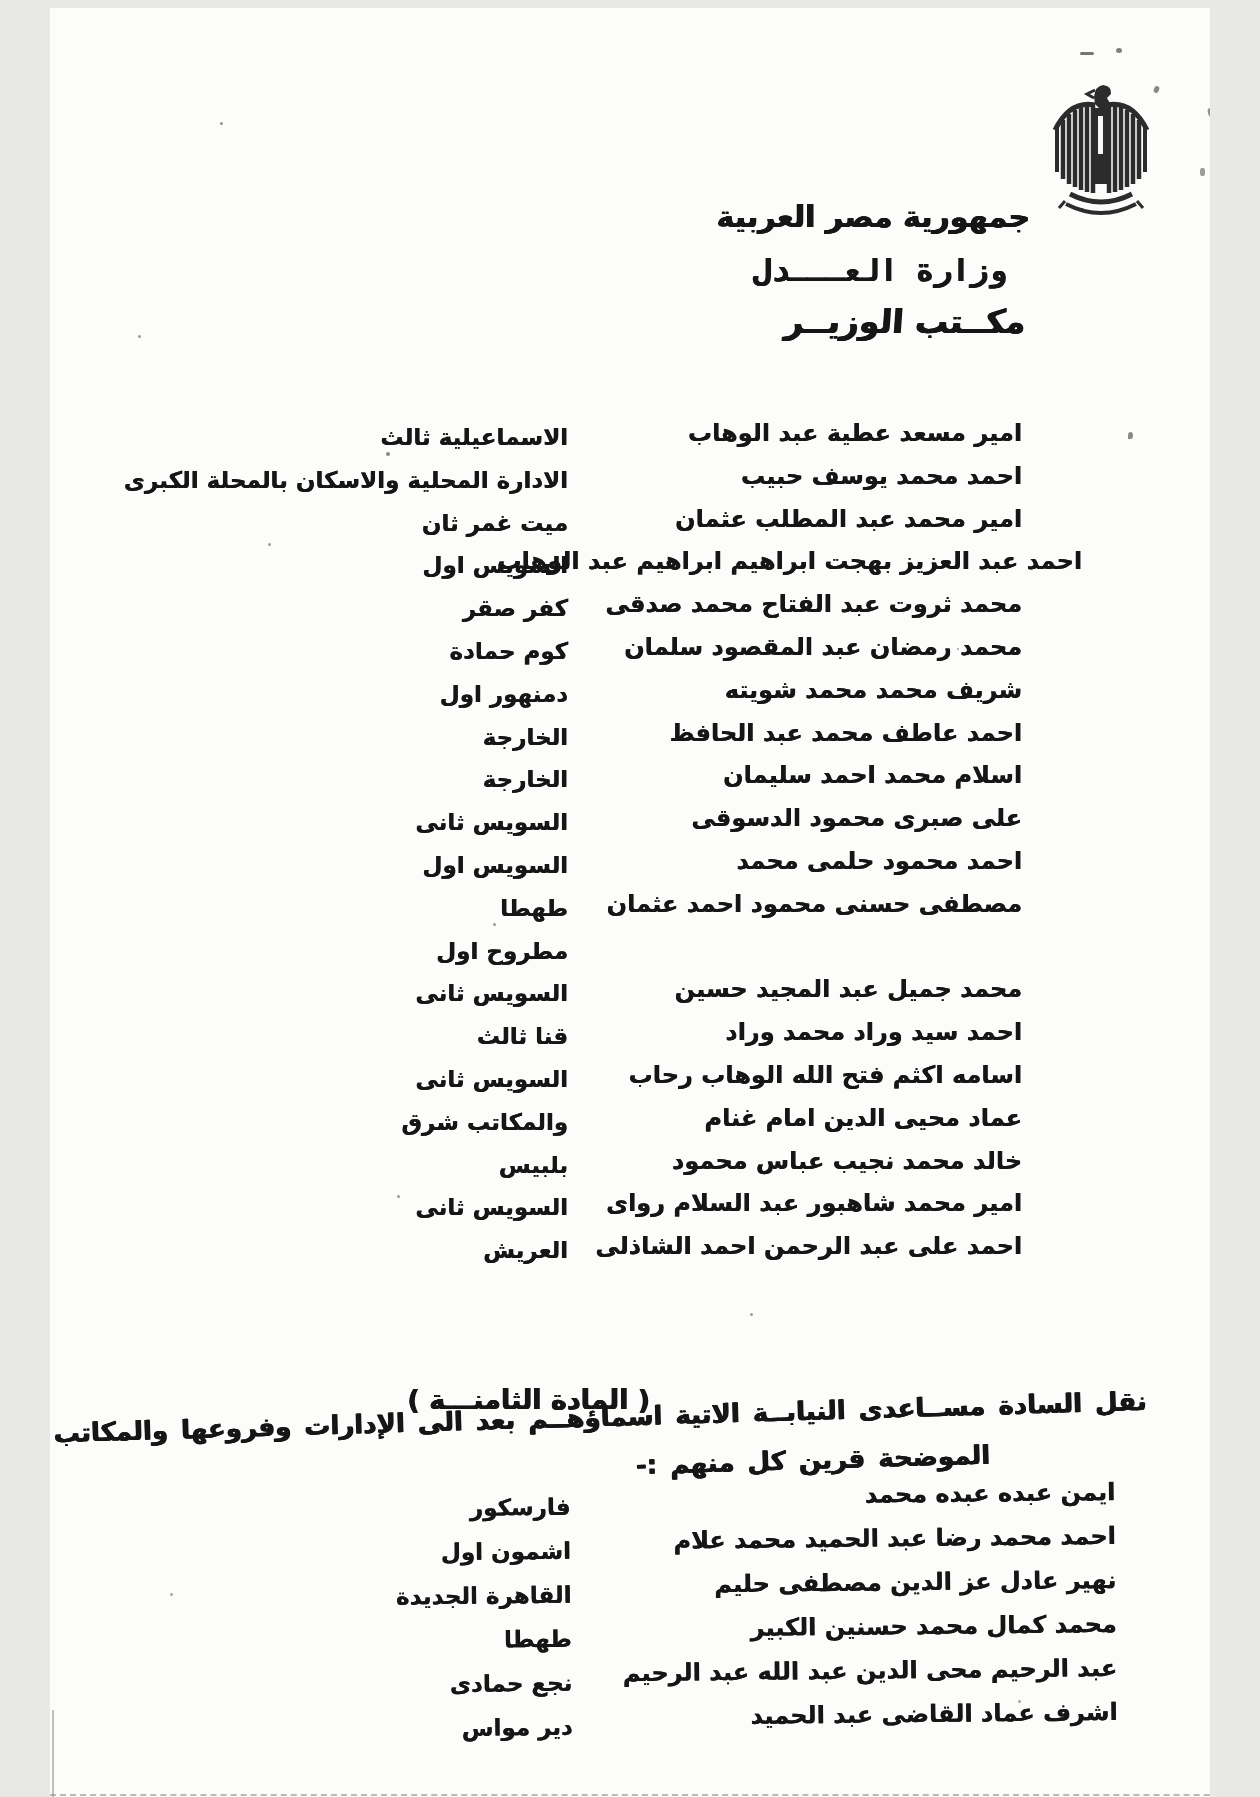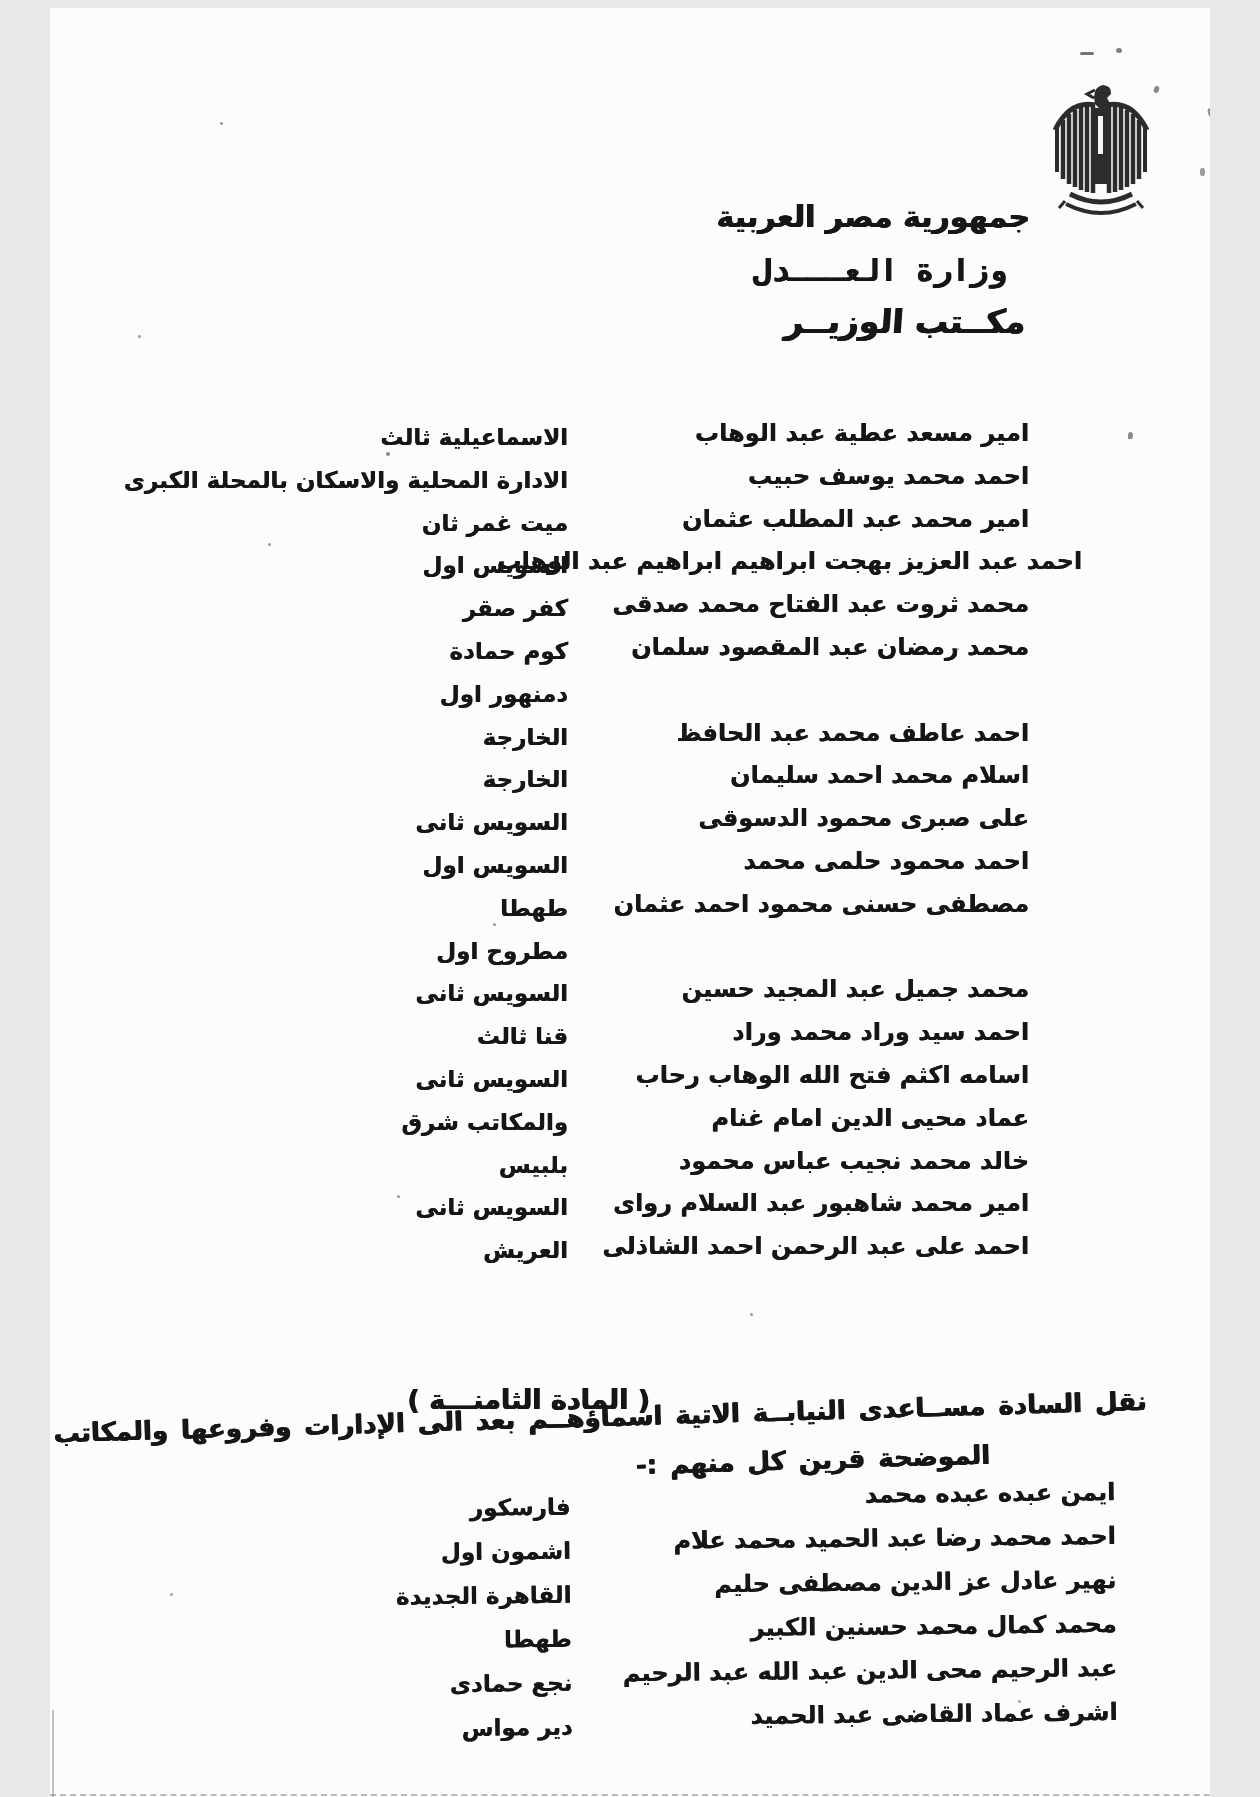--- a/index.html
+++ b/index.html
@@ -21,21 +21,21 @@
   
   .emblem{left:1000px;top:74px;width:102px;height:146px;opacity:.93;}
   .header{right:180px;top:190px;text-align:right;}
   .header .h1{font-size:30px;line-height:38px;}
   .header .h2{font-size:30px;line-height:38px;margin-top:18px;margin-right:24px;font-family:Liberation Mono, monospace;}
   .header .h3{font-size:33px;line-height:40px;margin-top:10px;margin-right:4px;transform:skewX(-4deg);}
 
   
   .list{left:0;top:404px;width:1260px;}
   .row{position:relative;height:42.8px;}
-  .row .name{position:absolute;right:281px;top:0;line-height:42.8px;font-size:24px;}
+  .row .name{position:absolute;right:288px;top:0;line-height:42.8px;font-size:24px;}
   .row .loc{position:absolute;right:742px;top:4px;line-height:42.8px;font-size:23px;}
   .list1 .row:nth-child(4) .name{right:228px;}
 
   .list2{top:1460px;transform:rotate(-0.6deg);transform-origin:100% 0;}
   .list2 .row{height:44px;}
   .list2 .row .name{right:195px;line-height:44px;}
   .list2 .row .loc{right:740px;top:9px;line-height:44px;}
 
   
   .article-heading{top:1376px;right:560px;font-size:27px;}
@@ -111,20 +111,21 @@
       </div>
     <div class="row">
         <span class="name rtl nowrap semiheavy">محمد ثروت عبد الفتاح محمد صدقى</span>
         <span class="loc rtl nowrap semiheavy">كفر صقر</span>
       </div>
     <div class="row">
         <span class="name rtl nowrap semiheavy">محمد رمضان عبد المقصود سلمان</span>
         <span class="loc rtl nowrap semiheavy">كوم حمادة</span>
       </div>
     <div class="row">
+        <span class="name rtl nowrap semiheavy">شريف محمد محمد شويته</span>
         <span class="loc rtl nowrap semiheavy">دمنهور اول</span>
       </div>
     <div class="row">
         <span class="name rtl nowrap semiheavy">احمد عاطف محمد عبد الحافظ</span>
         <span class="loc rtl nowrap semiheavy">الخارجة</span>
       </div>
     <div class="row">
         <span class="name rtl nowrap semiheavy">اسلام محمد احمد سليمان</span>
         <span class="loc rtl nowrap semiheavy">الخارجة</span>
       </div>

